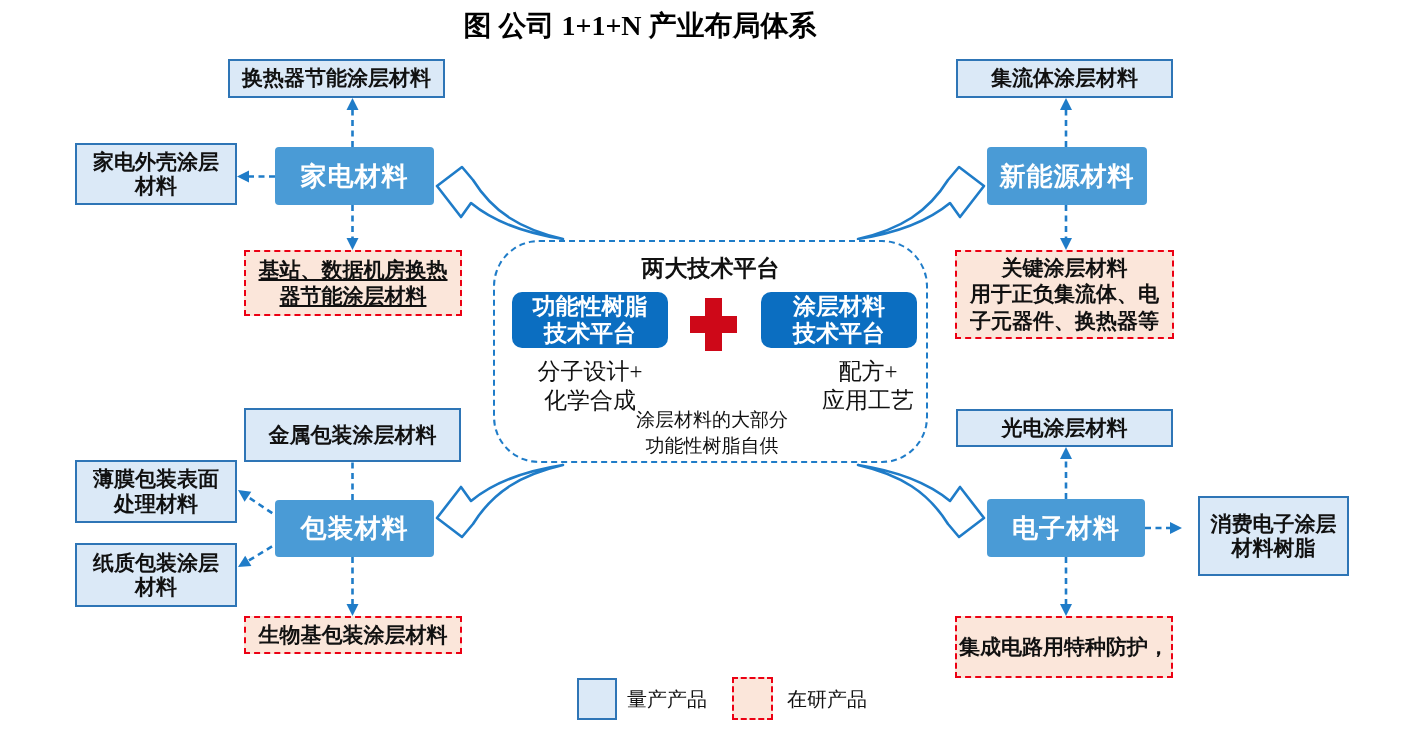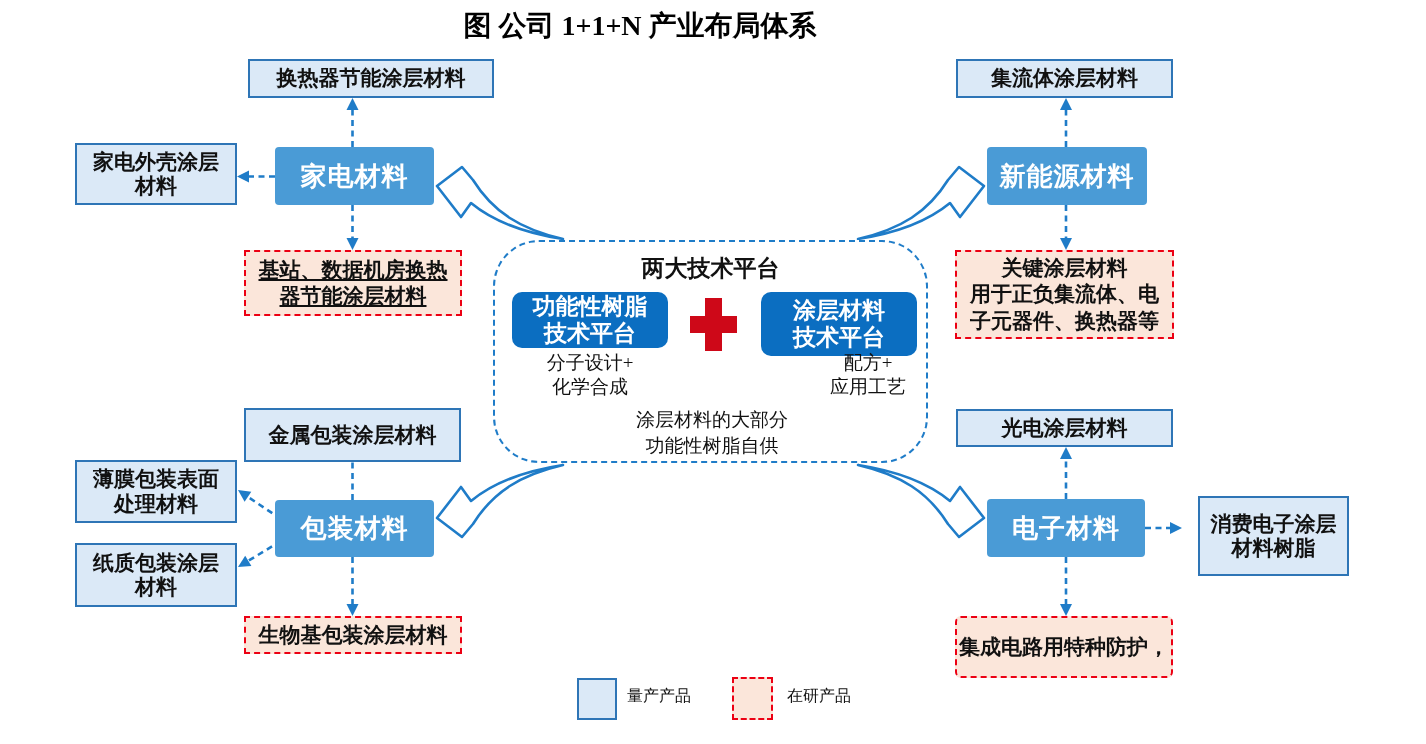--- a/index.html
+++ b/index.html
@@ -23,30 +23,30 @@
   .product{background:var(--product-fill);border:2px solid var(--product-border);
            font-size:21px;line-height:1.16;}
   .rnd{background:var(--rnd-fill);border:2.5px dashed var(--rnd-border);
        font-size:21px;line-height:1.24;}
   .hub{background:var(--hub-fill);border-radius:4px;color:#fff;font-size:26px;letter-spacing:1px;}
   .platform{background:var(--platform-fill);border-radius:10px;color:#fff;
             font-size:23px;line-height:1.18;}
   .center-frame{position:absolute;z-index:2;background:#fff;box-sizing:border-box;
                 border:2.5px dashed var(--connector);border-radius:46px;}
   .center-title{position:absolute;z-index:3;font-weight:bold;font-size:23px;text-align:center;}
-  .sub-label{position:absolute;z-index:3;font-size:19px;line-height:1.24;text-align:center;font-weight:normal;}
+  .sub-label{position:absolute;z-index:3;font-size:23px;line-height:1.24;text-align:center;font-weight:normal;margin-top:7px;}
   .note-label{position:absolute;z-index:3;font-size:19px;line-height:1.2;text-align:center;font-weight:normal;}
   .page-title{position:absolute;z-index:3;font-size:28px;font-weight:bold;text-align:center;color:#000;}
   .plus-icon{position:absolute;z-index:3;}
   .plus-v{position:absolute;left:15px;top:0;width:17px;height:53px;background:var(--plus-red);}
   .plus-h{position:absolute;left:0;top:18px;width:47px;height:17px;background:var(--plus-red);}
   .legend-swatch{position:absolute;z-index:2;box-sizing:border-box;}
   .legend-swatch.blue{background:var(--product-fill);border:2.5px solid var(--product-border);}
   .legend-swatch.pink{background:var(--rnd-fill);border:2.5px dashed var(--rnd-border);}
-  .legend-label{position:absolute;z-index:2;font-size:16px;font-weight:normal;}
+  .legend-label{position:absolute;z-index:2;font-size:20px;font-weight:normal;}
 </style>
 </head>
 <body>
 
 <div class="stage">
 
   <div class="page-title" style="left:400px;top:7px;width:480px;">图 公司 1+1+N 产业布局体系</div>
 
   <svg class="overlay" viewBox="0 0 1426 744">
 
@@ -105,38 +105,38 @@
   <div class="box platform" style="left:512px;top:292px;width:156px;height:56px;">
     <span>功能性树脂</span>
     <span>技术平台</span>
   </div>
 
   <div class="plus-icon" style="left:690px;top:298px;width:47px;height:53px;">
     <div class="plus-v"></div>
     <div class="plus-h"></div>
   </div>
 
-  <div class="box platform" style="left:761px;top:292px;width:156px;height:64px;">
+  <div class="box platform" style="left:761px;top:292px;width:156px;height:56px;">
     <span>涂层材料</span>
     <span>技术平台</span>
   </div>
 
   <div class="sub-label" style="left:512px;top:351px;width:156px;">
     <span style="display:block;">分子设计+</span>
     <span style="display:block;">化学合成</span>
   </div>
   <div class="sub-label" style="left:790px;top:351px;width:156px;">
     <span style="display:block;">配方+</span>
     <span style="display:block;">应用工艺</span>
   </div>
 
   <div class="note-label" style="left:587px;top:409px;width:250px;">涂层材料的大部分</div>
   <div class="note-label" style="left:587px;top:435px;width:250px;">功能性树脂自供</div>
 
-  <div class="box product" style="left:248px;top:59px;width:246px;height:39px;">
+  <div class="box product" style="left:228px;top:59px;width:217px;height:39px;">
     <span>换热器节能涂层材料</span>
   </div>
   <div class="box product" style="left:75px;top:143px;width:162px;height:62px;">
     <span>家电外壳涂层</span>
     <span>材料</span>
   </div>
   <div class="box hub" style="left:275px;top:147px;width:159px;height:58px;">
     <span>家电材料</span>
   </div>
   <div class="box rnd" style="left:244px;top:250px;width:218px;height:66px;text-decoration:underline;">
@@ -177,21 +177,21 @@
   <div class="box product" style="left:956px;top:409px;width:217px;height:38px;">
     <span>光电涂层材料</span>
   </div>
   <div class="box hub" style="left:987px;top:499px;width:158px;height:58px;">
     <span>电子材料</span>
   </div>
   <div class="box product" style="left:1182px;top:496px;width:151px;height:80px;margin-left:16px;">
     <span>消费电子涂层</span>
     <span>材料树脂</span>
   </div>
-  <div class="box rnd" style="left:955px;top:616px;width:218px;height:62px;border-radius:6px;">
+  <div class="box rnd" style="left:955px;top:616px;width:218px;height:62px;">
     <span>集成电路用特种防护，</span>
   </div>
 
   <div>
     <div class="legend-swatch blue" style="left:577px;top:678px;width:40px;height:42px;"></div>
     <div class="legend-label" style="left:627px;top:686px;">量产产品</div>
     <div class="legend-swatch pink" style="left:732px;top:677px;width:41px;height:43px;"></div>
     <div class="legend-label" style="left:787px;top:686px;">在研产品</div>
   </div>
 

